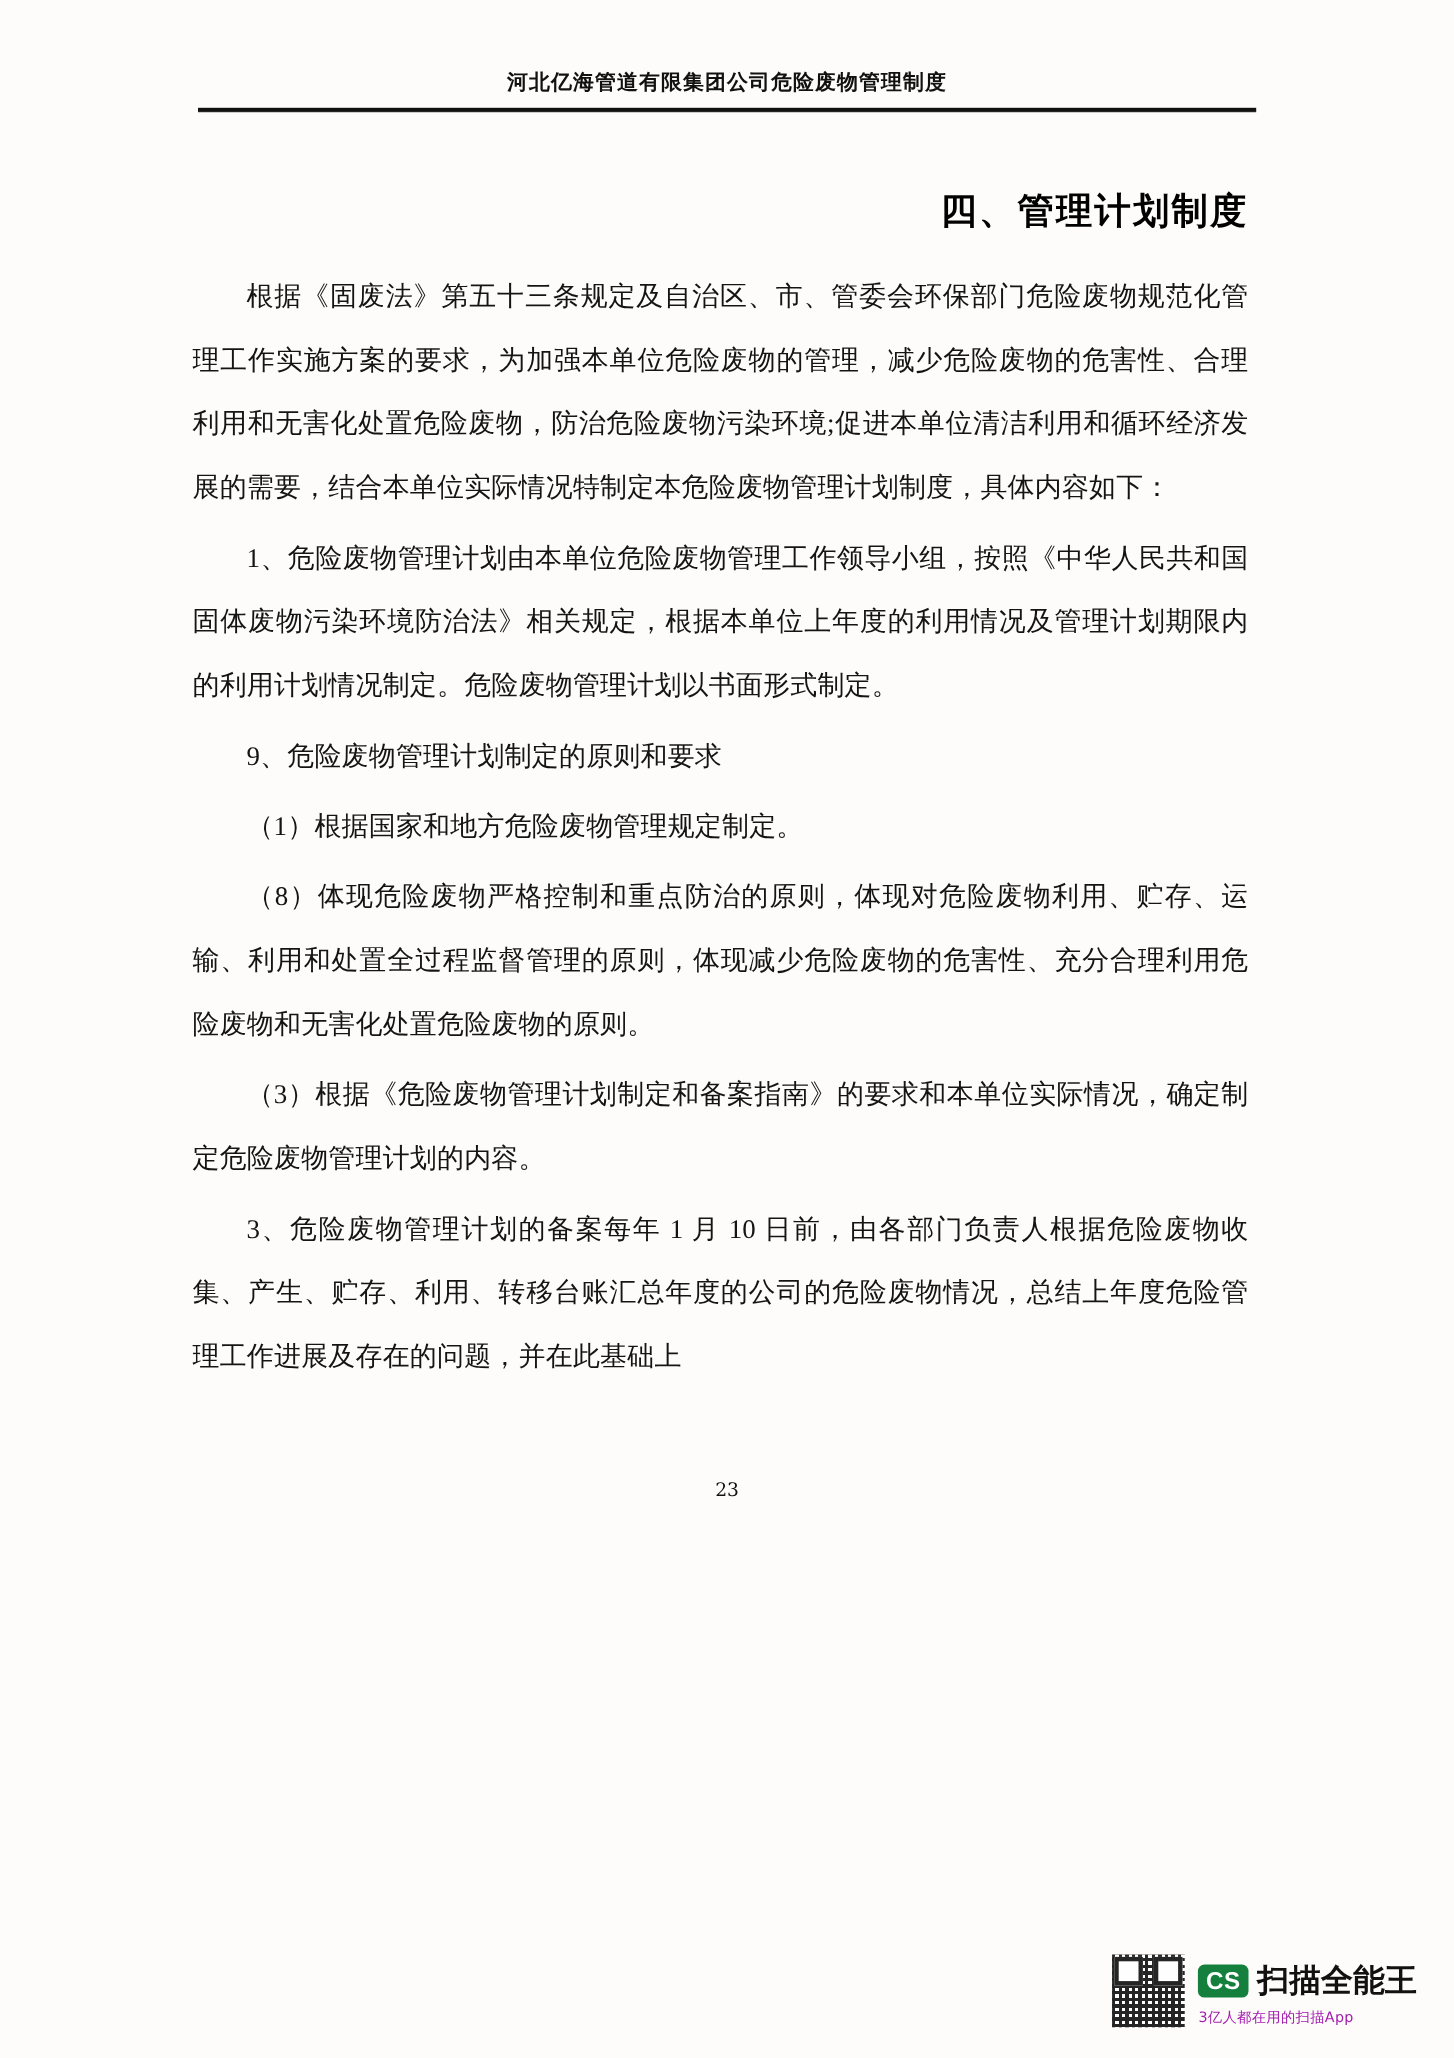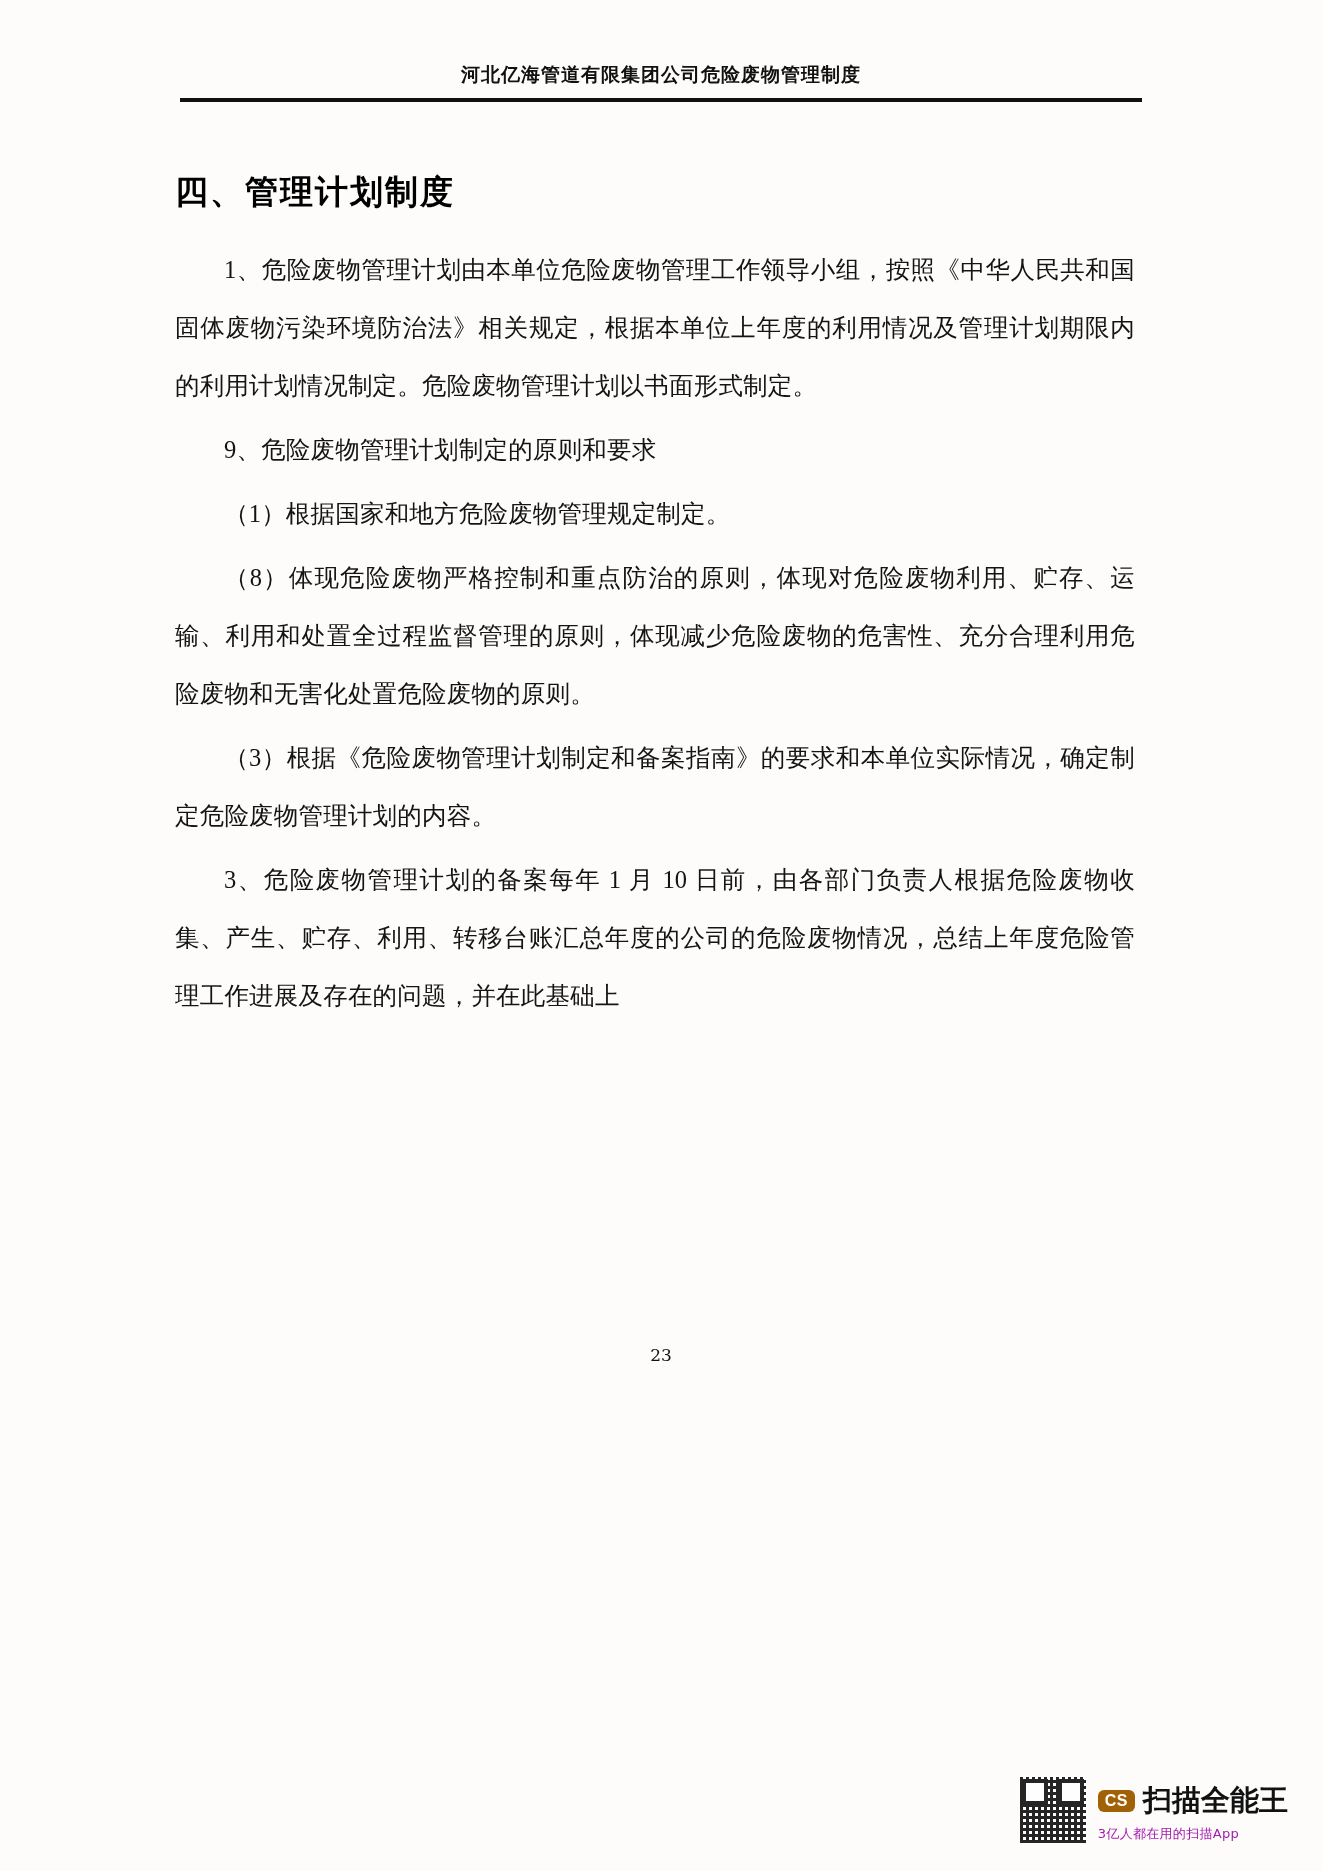--- a/index.html
+++ b/index.html
@@ -58,21 +58,21 @@
 
   
   .content {
     position: absolute;
     top: 150px;
     left: 175px;
     width: 960px;
   }
 
   .doc-title {
-    text-align: left;
+    text-align: right;
     font-size: 33px;
     font-weight: bold;
     letter-spacing: 2px;
     margin: 20px 0 26px 0;
     font-family: Liberation Sans, sans-serif;
     color: #000;
   }
 
   p.para {
     font-size: 24.5px;
@@ -132,24 +132,24 @@
     display: flex;
     flex-direction: column;
     justify-content: flex-end;
   }
   .wm-main {
     display: flex;
     align-items: center;
     gap: 8px;
   }
   .cs-badge {
-    background: #a16207;
+    background: #15803d;
     color: #fff;
     font-weight: bold;
-    font-size: 16px;
+    font-size: 22px;
     border-radius: 6px;
     padding: 2px 7px;
     font-family: "Liberation Sans", sans-serif;
     letter-spacing: 0.5px;
   }
   .cs-name {
     font-size: 29px;
     font-weight: bold;
     color: #111;
     font-family: "DejaVu Sans", "Liberation Sans", sans-serif;
@@ -168,20 +168,21 @@
 <div class="page">
 
   <div class="header-area">
     <div class="header-text">河北亿海管道有限集团公司危险废物管理制度</div>
     <div class="header-rule"></div>
   </div>
 
   <div class="content">
     <h1 class="doc-title">四、管理计划制度</h1>
 
+    <p class="para">根据《固废法》第五十三条规定及自治区、市、管委会环保部门危险废物规范化管理工作实施方案的要求，为加强本单位危险废物的管理，减少危险废物的危害性、合理利用和无害化处置危险废物，防治危险废物污染环境;促进本单位清洁利用和循环经济发展的需要，结合本单位实际情况特制定本危险废物管理计划制度，具体内容如下：</p>
     <p class="para">1、危险废物管理计划由本单位危险废物管理工作领导小组，按照《中华人民共和国固体废物污染环境防治法》相关规定，根据本单位上年度的利用情况及管理计划期限内的利用计划情况制定。危险废物管理计划以书面形式制定。</p>
     <p class="para">9、危险废物管理计划制定的原则和要求</p>
     <p class="para">（1）根据国家和地方危险废物管理规定制定。</p>
     <p class="para">（8）体现危险废物严格控制和重点防治的原则，体现对危险废物利用、贮存、运输、利用和处置全过程监督管理的原则，体现减少危险废物的危害性、充分合理利用危险废物和无害化处置危险废物的原则。</p>
     <p class="para">（3）根据《危险废物管理计划制定和备案指南》的要求和本单位实际情况，确定制定危险废物管理计划的内容。</p>
     <p class="para">3、危险废物管理计划的备案每年 1 月 10 日前，由各部门负责人根据危险废物收集、产生、贮存、利用、转移台账汇总年度的公司的危险废物情况，总结上年度危险管理工作进展及存在的问题，并在此基础上</p>
   </div>
 
   <div class="page-number">23</div>
 

